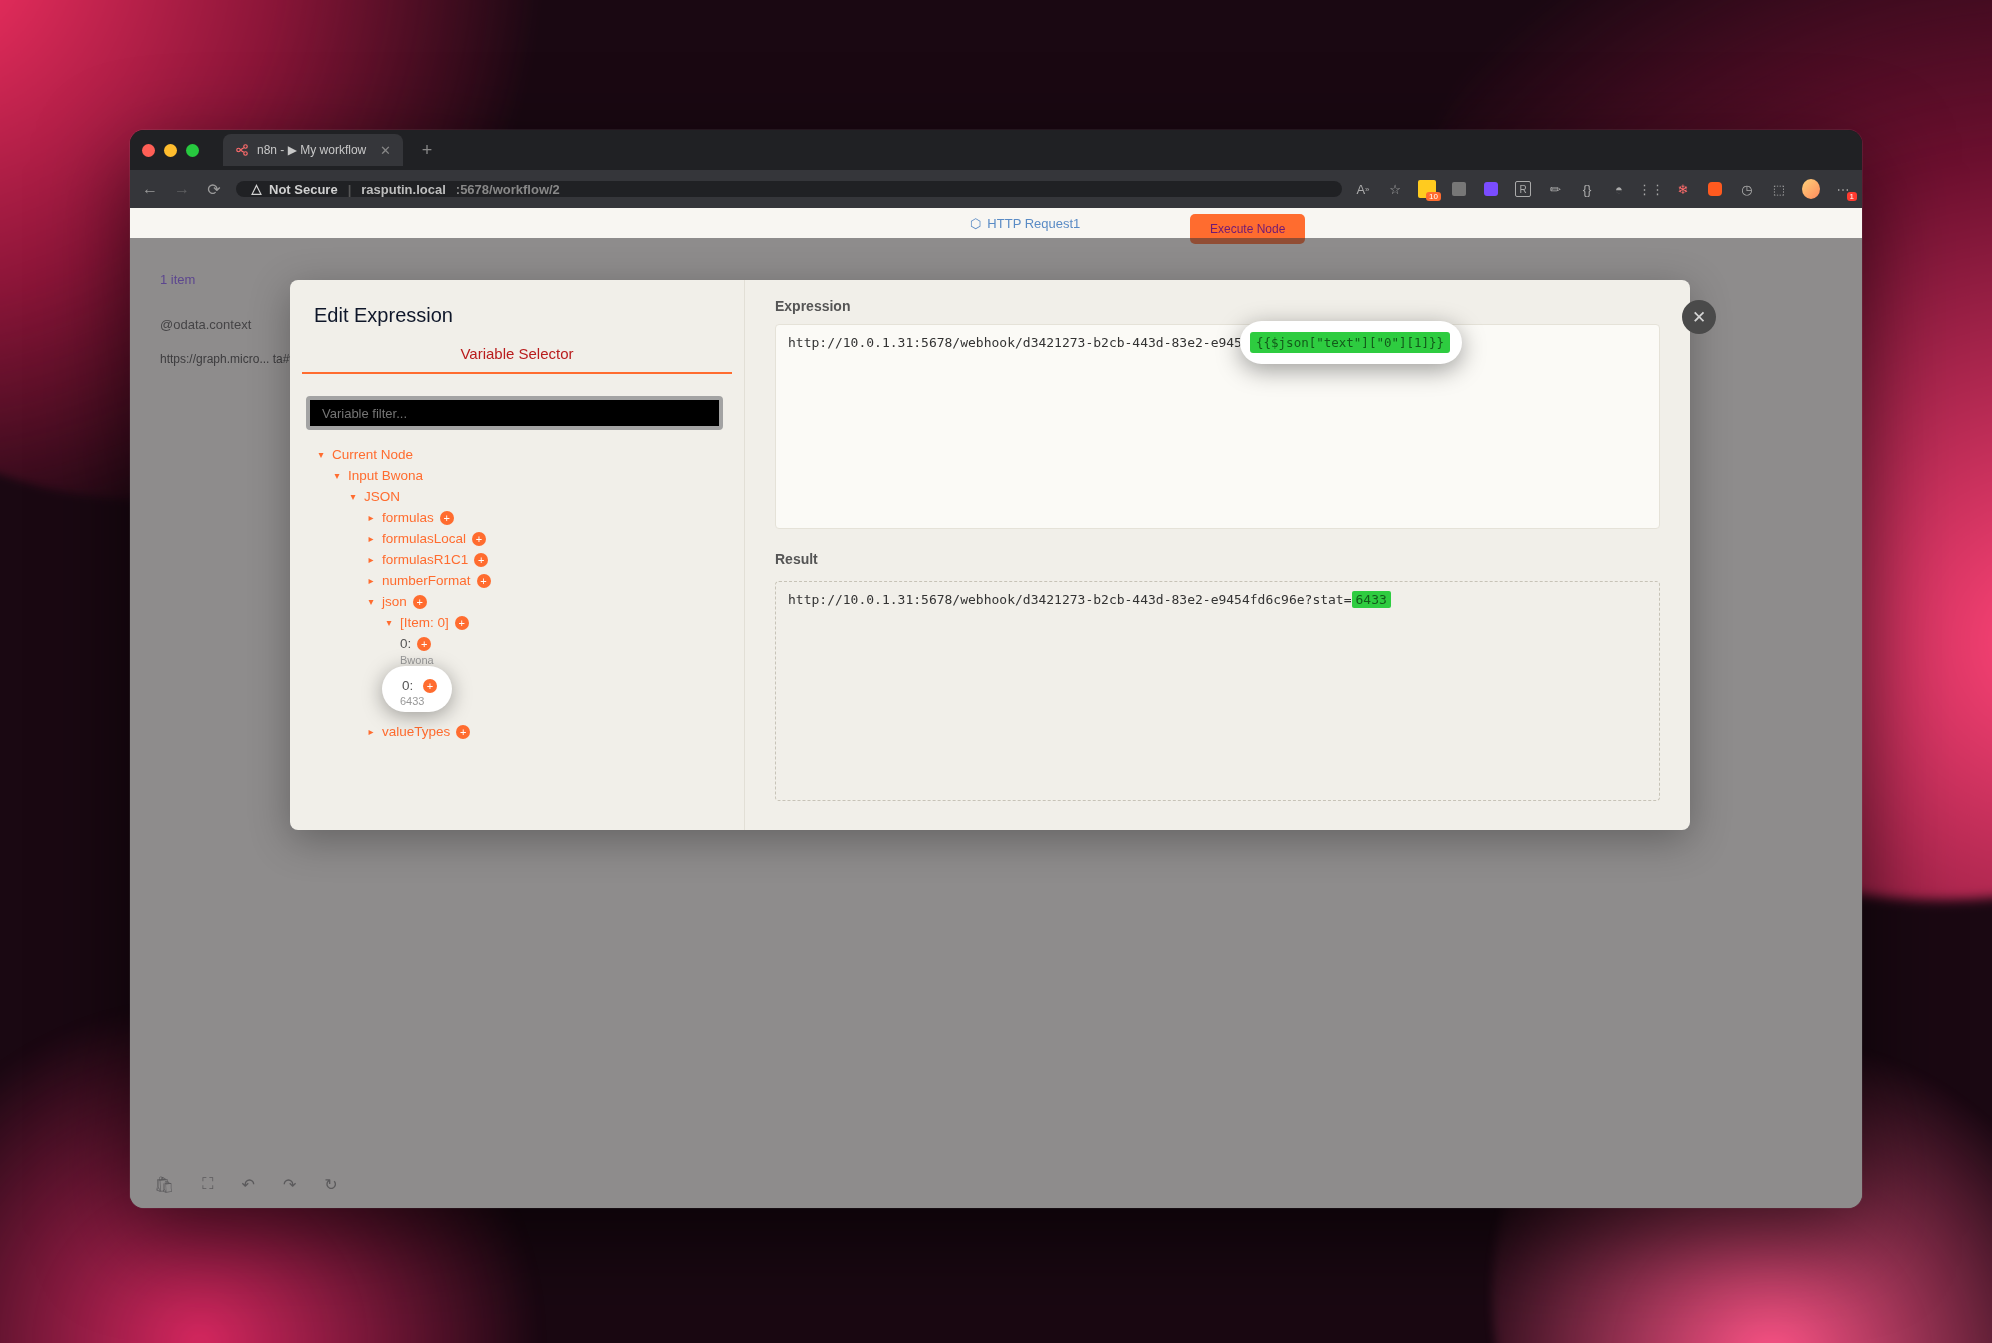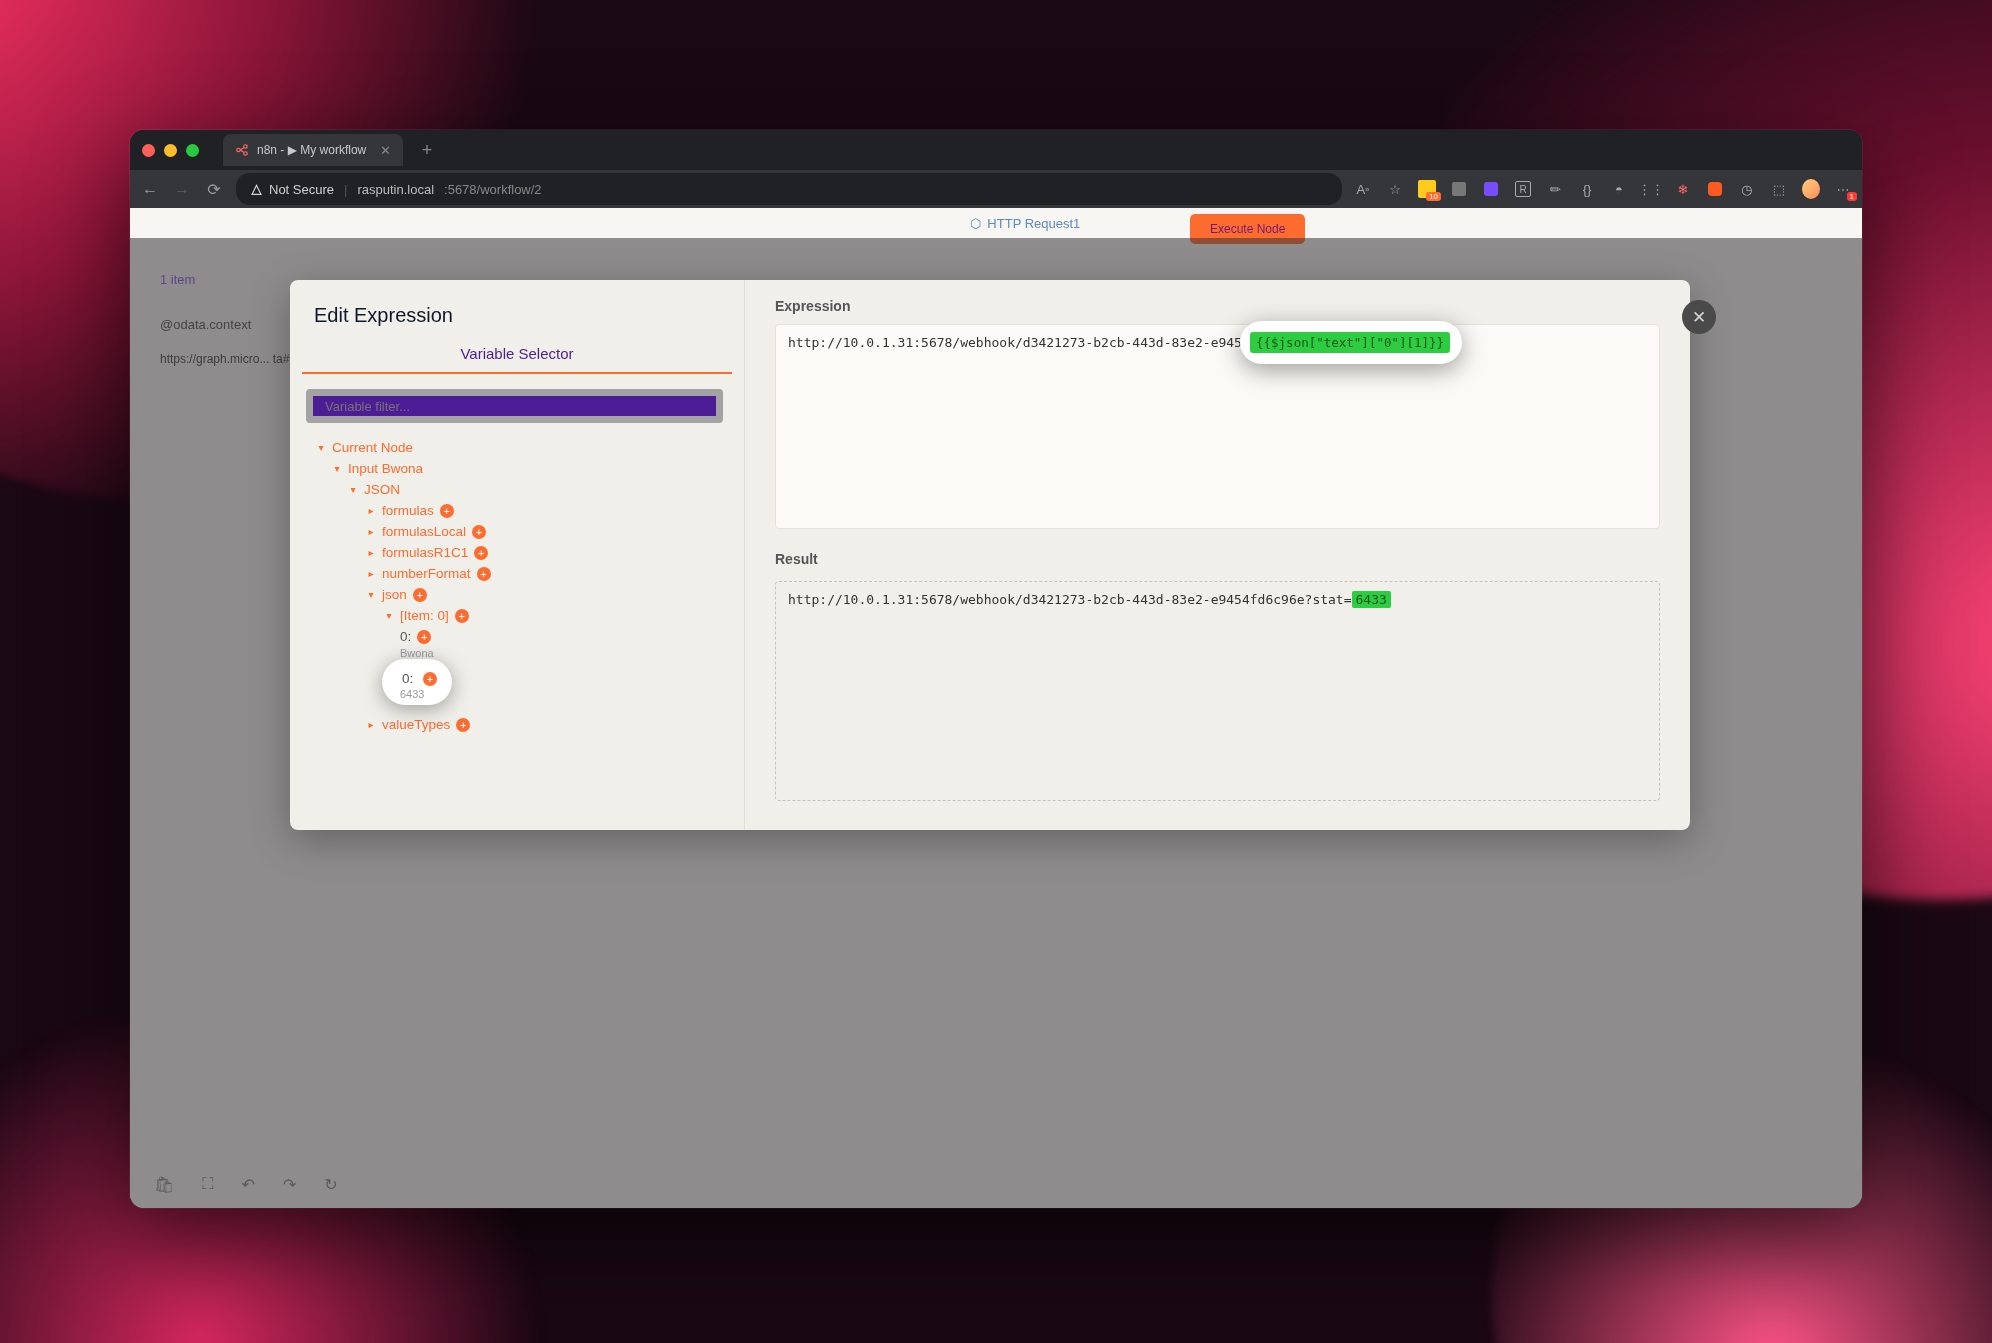--- a/index.html
+++ b/index.html
@@ -53,22 +53,22 @@
 .tab-close { color: #888; font-size: 13px; margin-left: auto; cursor: pointer; }
 .newtab { color: #888; font-size: 18px; width: 28px; text-align: center; cursor: pointer; }
 
 .addrbar {
   display: flex; align-items: center; height: 38px;
   background: #35363a; padding: 0 10px; gap: 12px;
 }
 .navbtn { color: #9a9a9a; width: 20px; text-align:center; font-size: 16px; cursor: pointer; }
 .addrfield {
   flex: 1; display: flex; align-items: center;
-  background: #202124; height: 32px; border-radius: 14px;
-  padding: 0 14px; gap: 10px; font-size: 13px; color: #bdbdbd;
+  background: #202124; height: 16px; border-radius: 14px;
+  padding: 0 14px; gap: 10px; font-size: 13px; color: #bdbdbd; font-weight: bold;
 }
 .notsecure { display: flex; align-items: center; gap: 6px; color: #d0d0d0; }
 .addrsep { color: #555; }
 .toolicons { display: flex; gap: 14px; align-items: center; }
 .ticon { width: 18px; height: 18px; color: #aaa; position: relative; display:flex; align-items:center; justify-content:center; font-size:13px; }
 .tbadge { position:absolute; bottom:-3px; right:-5px; background:#ff6c2f; color:#fff; font-size:8px; border-radius:3px; padding:0 3px; }
 .ti-yellow { background:#ffcb1f; border-radius:2px; width:18px; height:18px; }
 .ti-orange { width:14px; height:14px; background:#ff5a1f; border-radius:4px; }
 .ti-purple { width:14px; height:14px; background:#7a4cff; border-radius:3px; }
 .ti-redish { color:#ff6c6c; }
@@ -144,27 +144,27 @@
   width:34px; height:34px; border-radius:50%;
   background:#4a4a4a; color:#d5d5d5;
   display:flex; align-items:center; justify-content:center;
   font-size:17px; cursor:pointer;
 }
 .modal-left {
   width:455px; padding:20px 12px; border-right:1px solid #e2dfd6;
 }
 .modal-title { font-size:20px; color:#0f172a; margin:4px 0 18px 12px; }
 .vsel-tab {
-  text-align:center; color:#4c1d95; font-size:15px;
+  text-align:center; color:#b91c1c; font-size:15px;
   border-bottom:2px solid #ff6c2f; padding-bottom:10px; margin-bottom:14px;
 }
 .filter-input {
-  width:97%; height:34px; border:7px solid #a3a3a3; border-radius:4px;
-  padding:0 12px; font-size:13px; color:#888; background:#4c1d95;
-  margin:1px 0 14px 4px;
+  width:97%; height:34px; border:4px solid #a3a3a3; border-radius:4px;
+  padding:0 12px; font-size:13px; color:#888; background:#000000;
+  margin:8px 0 14px 4px;
 }
 .tree { font-size:13.5px; color:#ff6c2f; }
 .tree-row { display:flex; align-items:center; padding:3px 0; white-space:nowrap; }
 .caret { width:14px; text-align:center; color:#ff6c2f; font-size:10px; margin-right:4px; }
 .caret.closed::before { content:"▸"; }
 .caret.open::before { content:"▾"; }
 .add-dot {
   width:14px; height:14px; border-radius:50%; background:#ff6c2f;
   color:#fff; display:inline-flex; align-items:center; justify-content:center;
   font-size:11px; margin-left:6px;

